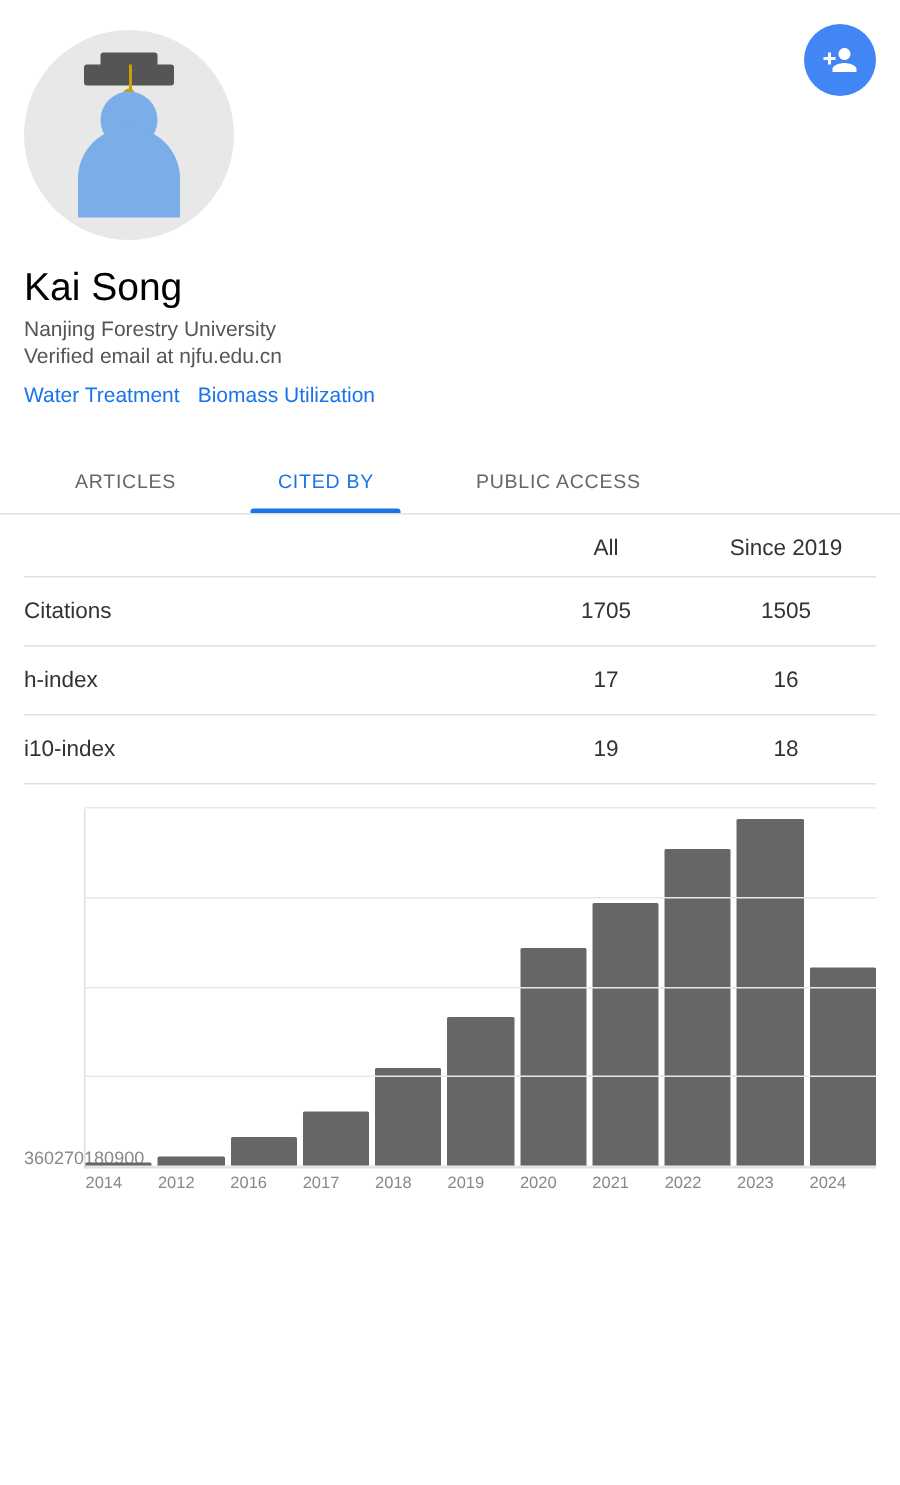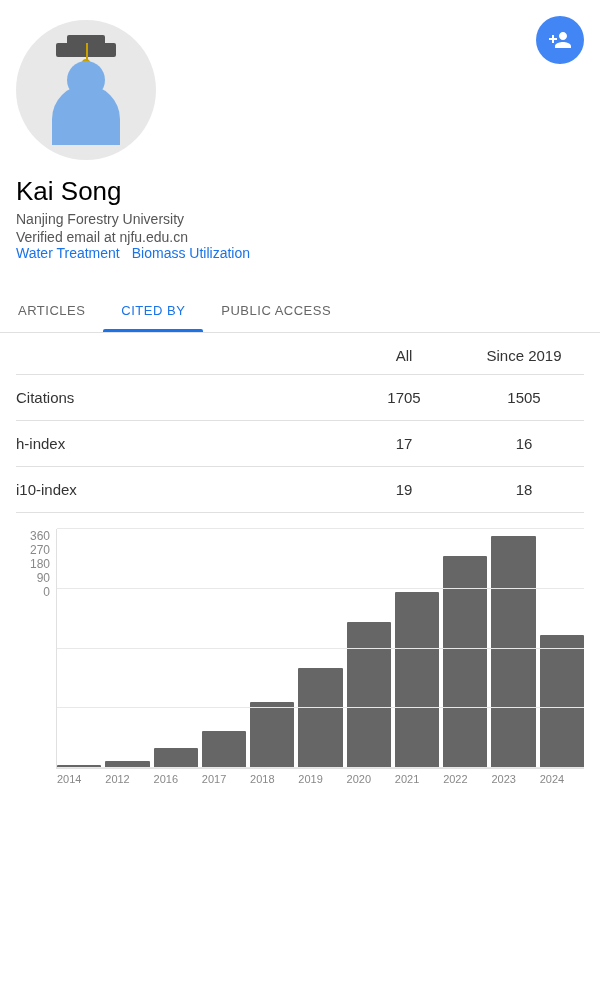--- a/index.html
+++ b/index.html
@@ -139,20 +139,21 @@
 
     .author-affiliation {
       font-size: 14px;
       color: #555;
       margin-bottom: 2px;
     }
 
     .author-email {
       font-size: 14px;
       color: #555;
+      margin-bottom: 10px;
     }
 
     .research-interests {
       display: flex;
       gap: 12px;
       flex-wrap: wrap;
       margin-bottom: 8px;
     }
 
     .interest-tag {
@@ -174,20 +175,21 @@
     .tab {
       padding: 14px 18px;
       font-size: 13px;
       font-weight: 500;
       color: #666;
       letter-spacing: 0.5px;
       cursor: pointer;
       white-space: nowrap;
       position: relative;
       text-transform: uppercase;
+      margin-left: 32px;
     }
 
     .tab.active {
       color: #1a73e8;
     }
 
     .tab.active::after {
       content: '';
       position: absolute;
       bottom: 0;
@@ -256,21 +258,21 @@
       align-items: flex-end;
       gap: 4px;
       position: relative;
       border-left: 1px solid #e0e0e0;
       border-bottom: 1px solid #e0e0e0;
     }
 
     .chart-y-labels {
       width: 40px;
       display: flex;
-      flex-direction: column;
+      flex-direction: row;
       justify-content: flex-start;
       align-items: flex-end;
       padding-bottom: 0;
       height: 100%;
       padding-right: 6px;
     }
 
     .y-label {
       font-size: 12px;
       color: #888;

